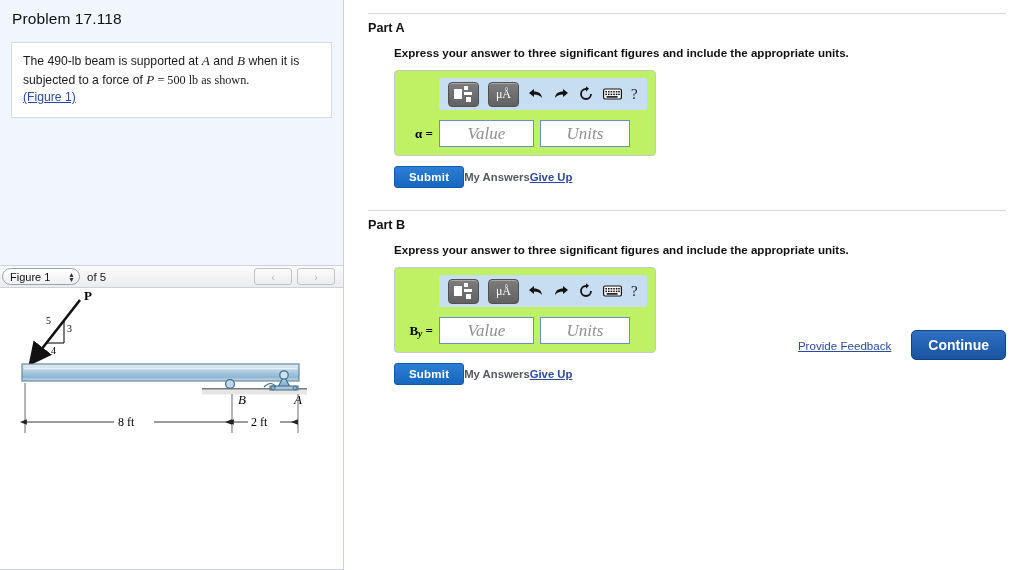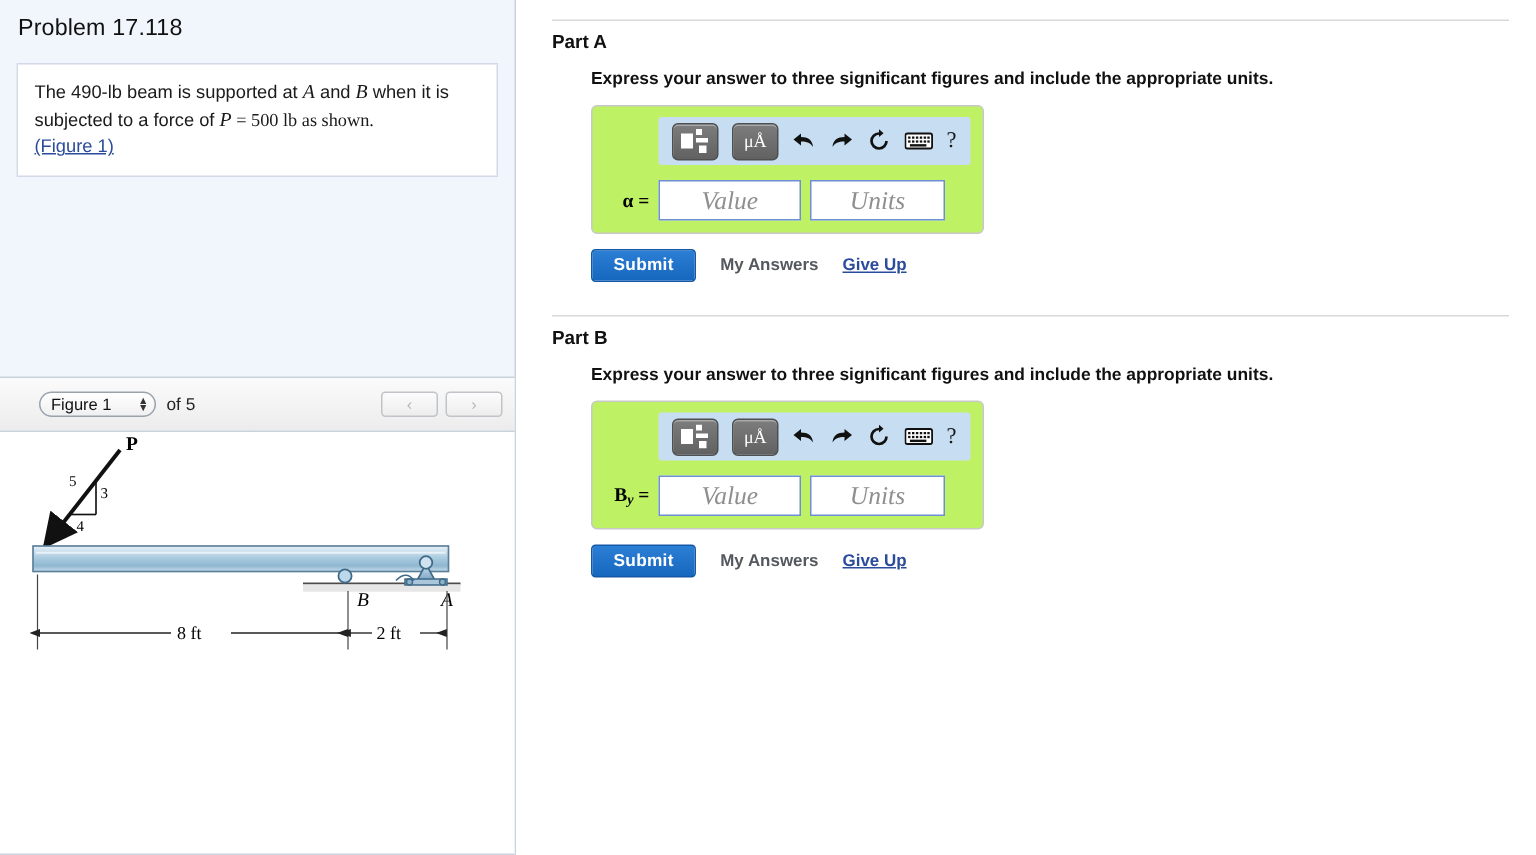--- a/index.html
+++ b/index.html
@@ -32,23 +32,23 @@
     padding: 9px 11px 10px 11px;
     font-size: 12.2px; line-height: 1.42; color: #1a1a1a;
   }
   .mvar { font-family: "Liberation Serif", serif; font-style: italic; font-size: 13.2px; }
   .mnum { font-family: "Liberation Serif", serif; font-style: normal; }
   #figure-link { color: #2b4b9b; text-decoration: underline; cursor: pointer; }
   #left-spacer { flex: 1 1 auto; }
 
   
   #figure-bar {
-    height: 37px; background: linear-gradient(#fbfbfb,#ececec);
+    height: 23px; background: linear-gradient(#fbfbfb,#ececec);
     border-top: 1px solid #c9d2dd; border-bottom: 1px solid #c9d2dd;
-    display: flex; align-items: center; padding: 0 26px; gap: 7px;
+    display: flex; align-items: center; padding: 0 2px; gap: 7px;
     position: relative;
   }
   #figure-select {
     font-family: "Liberation Sans", sans-serif;
     font-size: 11px; height: 17px; width: 78px;
     border: 1px solid #9aa3ad; border-radius: 9px;
     background: linear-gradient(#ffffff,#f0f0f0);
     display: flex; align-items: center; padding: 0 4px 0 7px;
     color: #111; position: relative; cursor: pointer;
   }
@@ -110,21 +110,21 @@
   .var-label .sub { font-size: 9.5px; vertical-align: -2px; font-style: italic; }
   .ainput {
     border: 1px solid #6b8fd0; background: #fff;
     width: 95px; height: 27px;
     display: flex; align-items: center; justify-content: center;
     font-family: "Liberation Serif", serif; font-style: italic;
     font-size: 17px; color: #8f8f8f; cursor: text;
   }
   .ainput.units-f { width: 90px; }
 
-  .submit-row { display: flex; align-items: center; gap: 16px; margin-top: 10px; }
+  .submit-row { display: flex; align-items: center; margin-top: 10px; }
   .btn-submit {
     background: linear-gradient(#2b7fd4,#1667be);
     border: 1px solid #1459a8; border-radius: 3px;
     color: #fff; font-size: 11.5px; font-weight: bold;
     padding: 4px 14px; cursor: pointer; letter-spacing: .2px;
   }
   .my-answers { font-size: 11.3px; font-weight: bold; color: #55595e; cursor: pointer; }
   .give-up { font-size: 11.3px; font-weight: bold; color: #2b4b9b; text-decoration: underline; cursor: pointer; }
 
   #footer-row {
@@ -375,15 +375,19 @@
         </div>
       </div>
 
       <div class="submit-row">
         <div class="btn-submit">Submit</div>
         <div class="my-answers">My Answers</div>
         <div class="give-up">Give Up</div>
       </div>
     </div>
 
+    <div id="footer-row">
+      <div id="provide-feedback">Provide Feedback</div>
+      <div id="continue-btn">Continue</div>
+    </div>
 
   </div>
 </div>
 
 </body></html>

